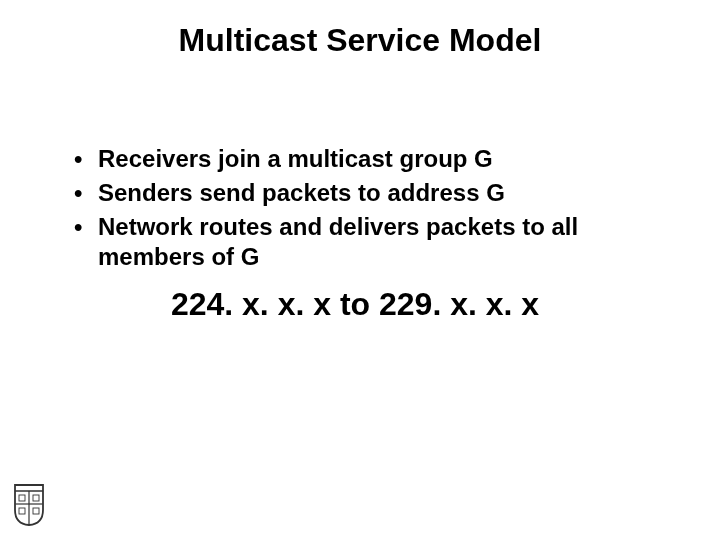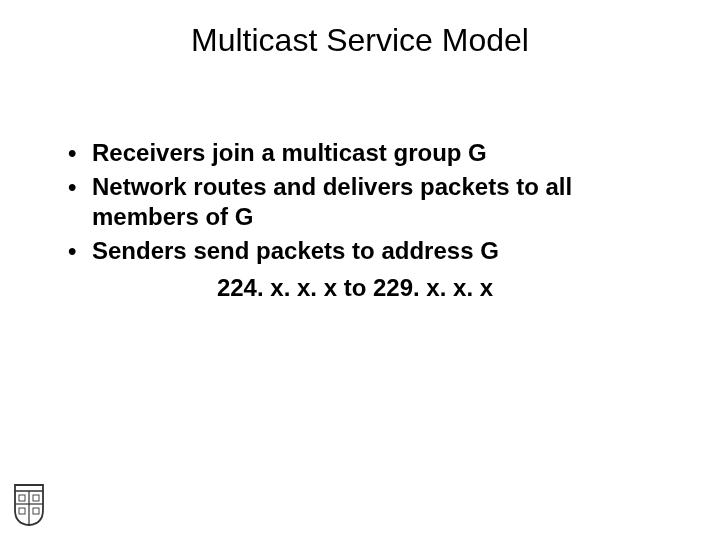--- a/index.html
+++ b/index.html
@@ -13,51 +13,51 @@
     position: relative;
     overflow: hidden;
   }
   .title {
     position: absolute;
     top: 22px;
     left: 0;
     right: 0;
     text-align: center;
     font-size: 32px;
-    font-weight: normal;
+    font-weight: bold;
   }
   .body {
     position: absolute;
     top: 130px;
     left: 50px;
     right: 60px;
   }
   ul.main {
     list-style: none;
-    margin: 8px;
+    margin: 14px;
     padding: 0;
   }
   ul.main > li {
     position: relative;
     padding-left: 34px;
     font-size: 24px;
     font-weight: bold;
     line-height: 1.25;
     margin: 0 0 4px 0;
   }
   ul.main > li::before {
     content: "•";
     position: absolute;
     left: 10px;
     top: 0;
     font-size: 24px;
     font-weight: bold;
   }
   .address-line {
-    font-size: 24px;
+    font-size: 32px;
     font-weight: bold;
     text-align: center;
     margin: 2px 0 6px 0;
   }
   ul.sub {
     list-style: none;
     margin: 4px 0 0 0;
     padding: 0;
   }
   ul.sub > li {
@@ -85,22 +85,22 @@
   .crest svg { display: block; }
 </style>
 </head>
 <body>
 
 <div class="title">Multicast Service Model</div>
 
 <div class="body">
   <ul class="main">
     <li>Receivers join a multicast group G</li>
+    <li>Senders send packets to address G</li>
     <li>Network routes and delivers packets to all members of G</li>
-    <li>Senders send packets to address G</li>
   </ul>
   <div class="address-line">224. x. x. x to 229. x. x. x</div>
 </div>
 
 <div class="crest">
   <svg width="30" height="42" viewBox="0 0 30 42">
     <path d="M1 1 H29 V26 Q29 40 15 41 Q1 40 1 26 Z" fill="none" stroke="#333" stroke-width="1.8"></path>
     <line x1="1" y1="7" x2="29" y2="7" stroke="#333" stroke-width="1.5"></line>
     <line x1="15" y1="7" x2="15" y2="40" stroke="#333" stroke-width="1.2"></line>
     <line x1="1.5" y1="20" x2="28.5" y2="20" stroke="#333" stroke-width="1.2"></line>

